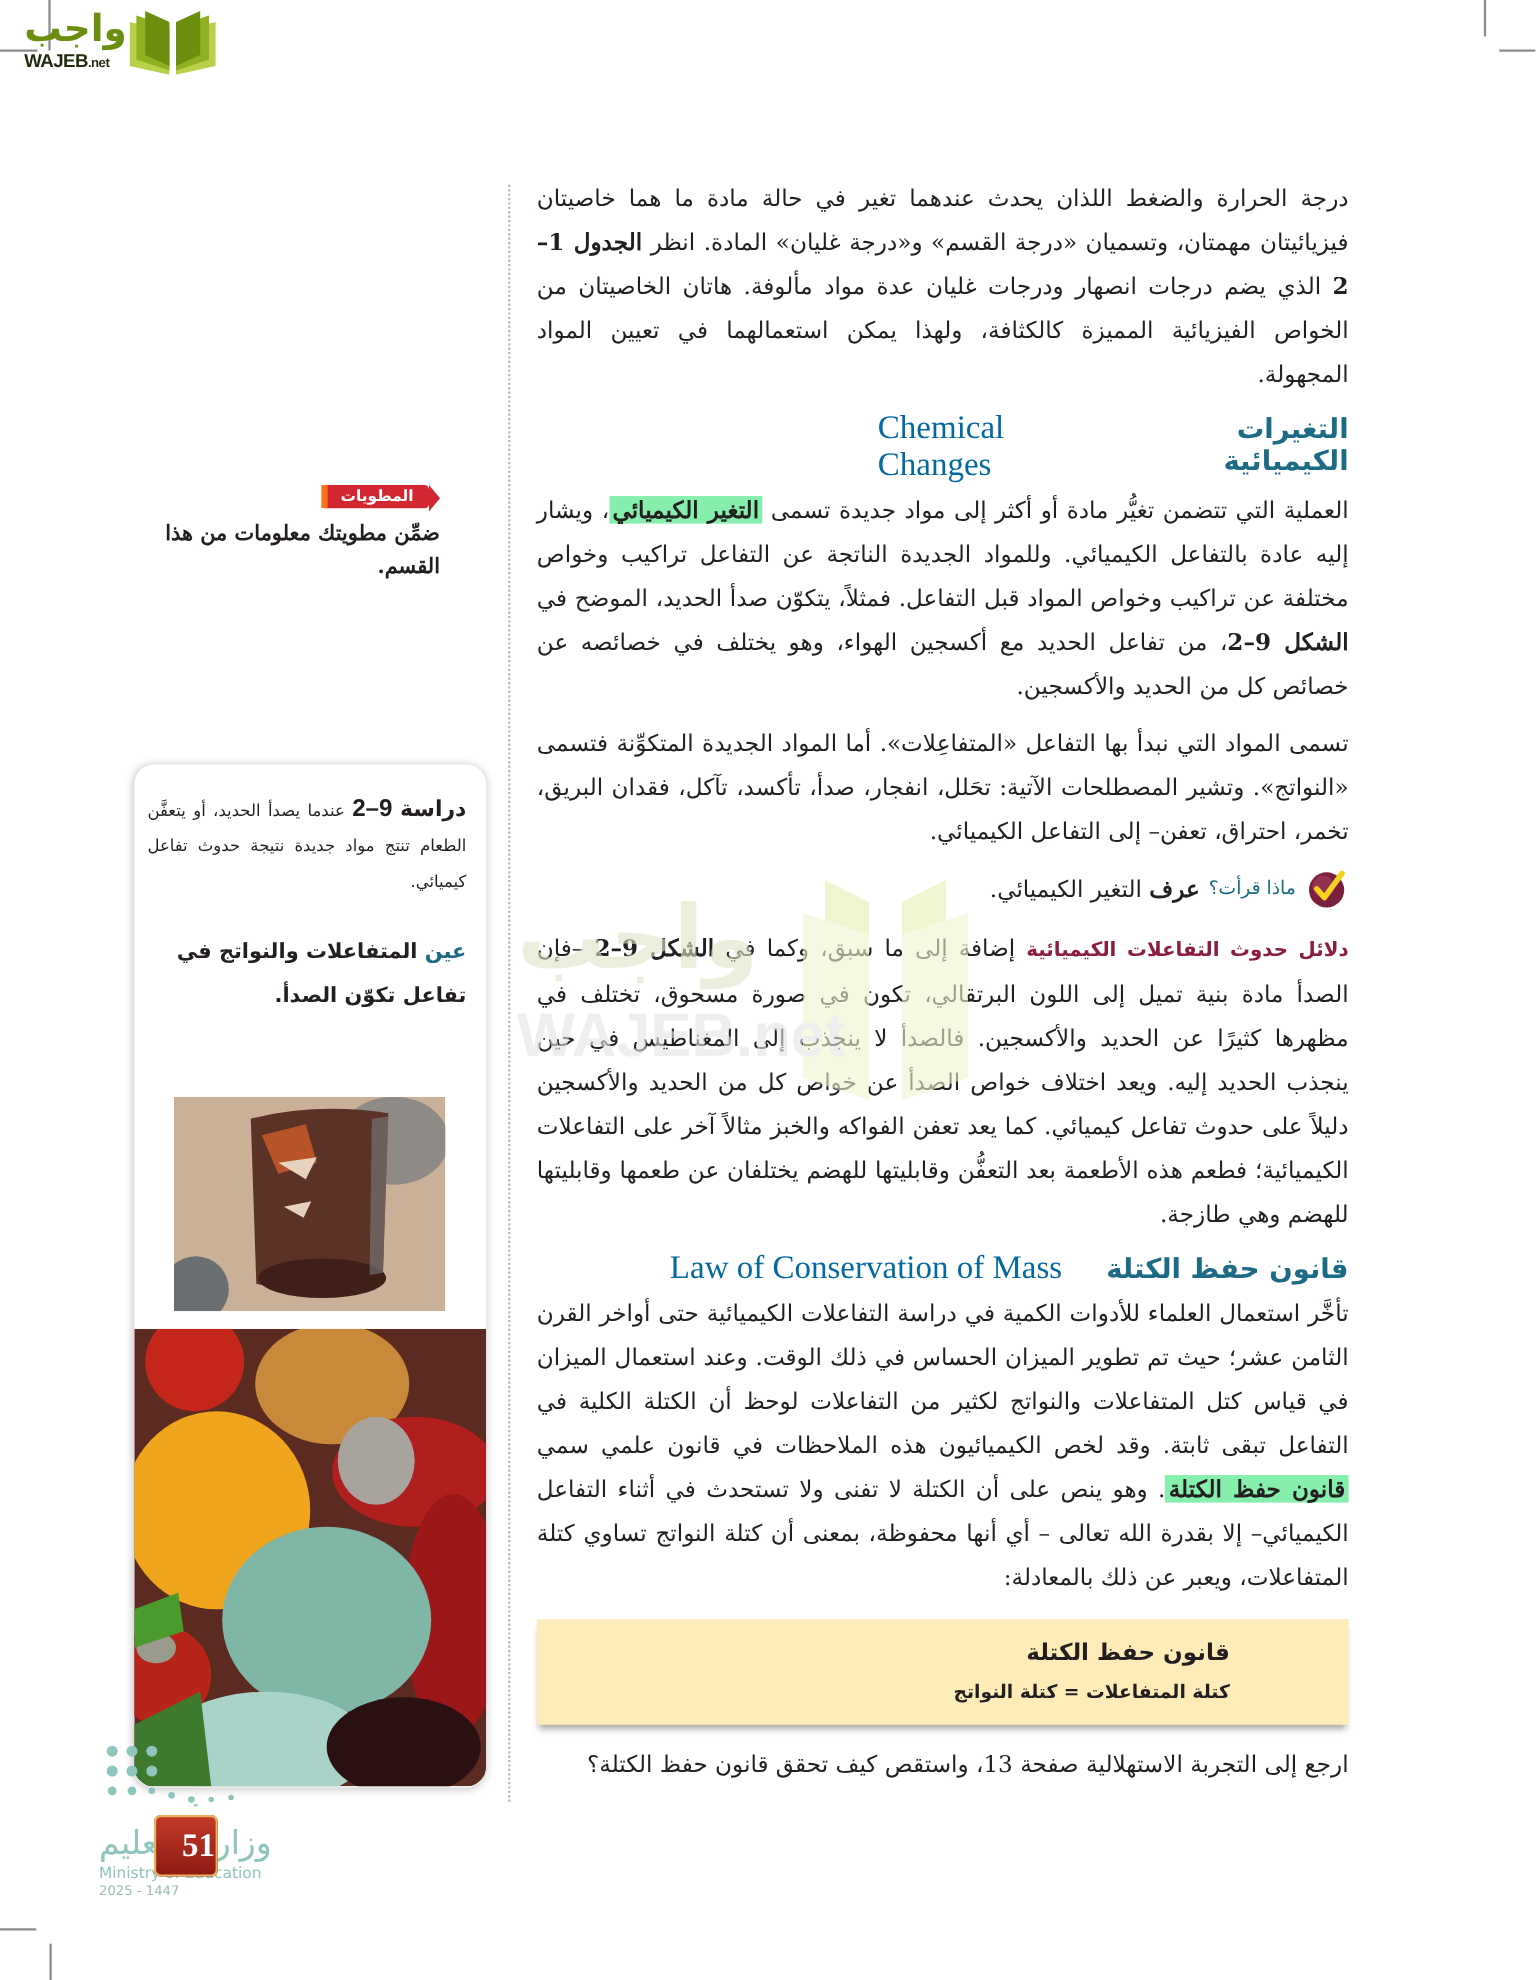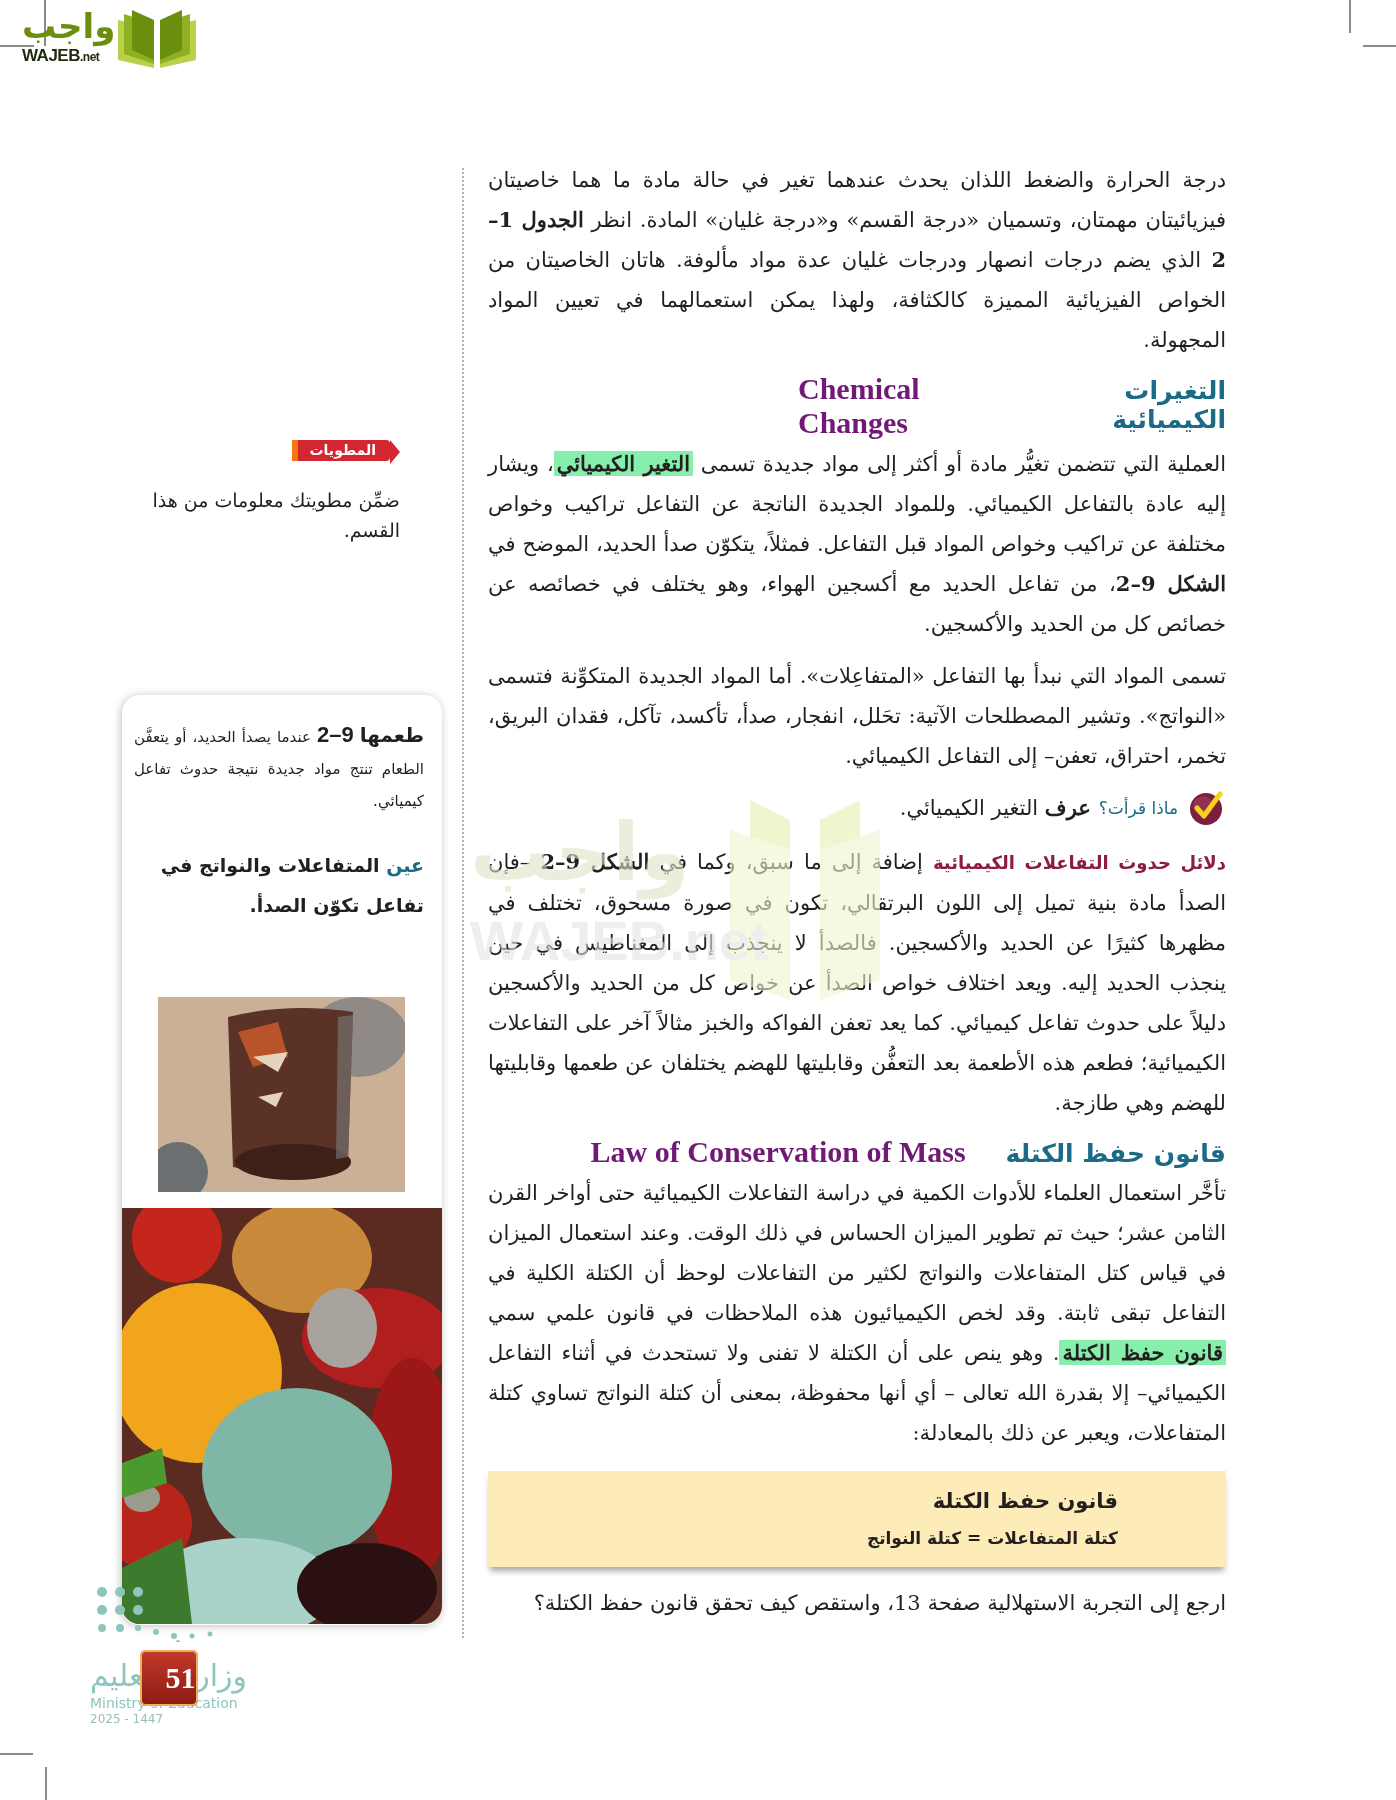--- a/index.html
+++ b/index.html
@@ -16,38 +16,38 @@
   .logo-en small { font-size: 12px; }
   .logo-book { position: absolute; left: 106px; top: 4px; width: 82px; height: 58px; }
 
   
   .main { position: absolute; left: 488px; top: 160px; width: 738px; direction: rtl; text-align: justify; }
   .p { font-size: 21px; line-height: 40px; margin-bottom: 12px; text-align-last: right; }
   .bold { font-weight: bold; }
   .hl { background: #86efac; font-weight: bold; padding: 0 3px; }
   .h2 { display: flex; justify-content: space-between; align-items: baseline; direction: rtl; margin: 2px 0 4px 0; }
   .h2 .ar { font-family: "DejaVu Sans", sans-serif; font-weight: bold; font-size: 25px; color: #1b6b86; }
-  .h2 .en { font-family: "Liberation Serif", serif; font-weight: bold; font-size: 30px; color: #701a75; direction: ltr; }
+  .h2 .en { font-family: "Liberation Serif", serif; font-weight: normal; font-size: 30px; color: #0369a1; direction: ltr; }
   .inline-head { font-family: "DejaVu Sans", sans-serif; font-weight: bold; font-size: 18px; color: #8c1d40; }
   .check-row { display: flex; align-items: center; gap: 8px; font-size: 21px; line-height: 40px; margin: 4px 0 14px 0; }
   .check-icon { width: 40px; height: 40px; flex: none; }
   .what-read { font-family: "DejaVu Sans", sans-serif; font-weight: normal; font-size: 17px; color: #1b6b86; }
 
   .dotted-rule { position: absolute; left: 462px; top: 168px; width: 0; height: 1470px; border-left: 2px dotted #b5b5b5; }
 
   
   .eq-box { width: 738px; height: 96px; background: #fdebb8; box-shadow: 0 6px 6px -2px rgba(0,0,0,0.35); margin: 18px 0 16px 0; padding: 10px 108px 0 0; }
   .eq-title { font-family: "DejaVu Sans", sans-serif; font-weight: bold; font-size: 21px; line-height: 40px; }
   .eq-formula { font-family: "DejaVu Sans", sans-serif; font-weight: bold; font-size: 17px; line-height: 34px; }
 
   
   .foldables { position: absolute; left: 118px; top: 440px; width: 282px; direction: rtl; }
   .fold-tag { display: inline-block; background: #d22630; color: #fff; font-family: "DejaVu Sans", sans-serif; font-weight: bold; font-size: 14px; padding: 2px 14px 3px 12px; border-radius: 0 4px 4px 0; position: relative; margin-right: 10px; border-left: 6px solid #f97316; }
   .fold-tag::after { content: ""; position: absolute; right: -10px; top: 0; border-top: 12px solid transparent; border-bottom: 12px solid transparent; border-left: 10px solid #d22630; }
-  .fold-text { font-size: 19px; line-height: 30px; margin-top: 24px; }
+  .fold-text { font-size: 19px; line-height: 30px; margin-top: 8px; font-weight: bold; }
 
   
   .fig-card { position: absolute; left: 122px; top: 695px; width: 320px; height: 930px; background: #fff; border-radius: 18px; box-shadow: -1px 1px 8px rgba(0,0,0,0.25); }
   .fig-caption { position: absolute; right: 18px; top: 24px; width: 290px; direction: rtl; text-align: justify; font-family: "DejaVu Sans", sans-serif; font-size: 15px; line-height: 32px; }
   .fig-caption .figlabel { font-weight: bold; font-size: 20px; }
   .fig-caption .fignum { font-family: "Liberation Sans", sans-serif; font-weight: bold; font-size: 22px; }
   .fig-q { position: absolute; right: 18px; top: 150px; width: 290px; direction: rtl; font-family: "DejaVu Sans", sans-serif; font-weight: bold; font-size: 19px; line-height: 40px; }
   .fig-q .verb { color: #1b6b86; }
 
   .photo-rust { position: absolute; left: 158px; top: 997px; width: 247px; height: 195px; overflow: hidden; }
@@ -145,21 +145,21 @@
   <text x="10" y="170" font-family="Liberation Sans, sans-serif" font-weight="bold" font-size="56" fill="#e3e3e3">WAJEB.net</text>
 </svg>
 
 <div class="foldables">
   <span class="fold-tag">المطويات</span>
   <p class="fold-text">ضمِّن مطويتك معلومات من هذا القسم.</p>
 </div>
 
 <div class="fig-card">
   <p class="fig-caption">
-    <span class="figlabel">طعمها</span>
+    <span class="figlabel">دراسة</span>
     <span class="fignum">9–2</span><span> عندما يصدأ الحديد، أو يتعفَّن الطعام تنتج مواد جديدة نتيجة حدوث تفاعل كيميائي.</span>
   </p>
   <p class="fig-q">
     <span class="verb">عين</span><span> المتفاعلات والنواتج في تفاعل تكوّن الصدأ.</span>
   </p>
 </div>
 
 <div class="photo-rust">
   <svg width="247" height="195" viewBox="0 0 247 195">
     <rect width="247" height="195" fill="#c9b097"></rect>

